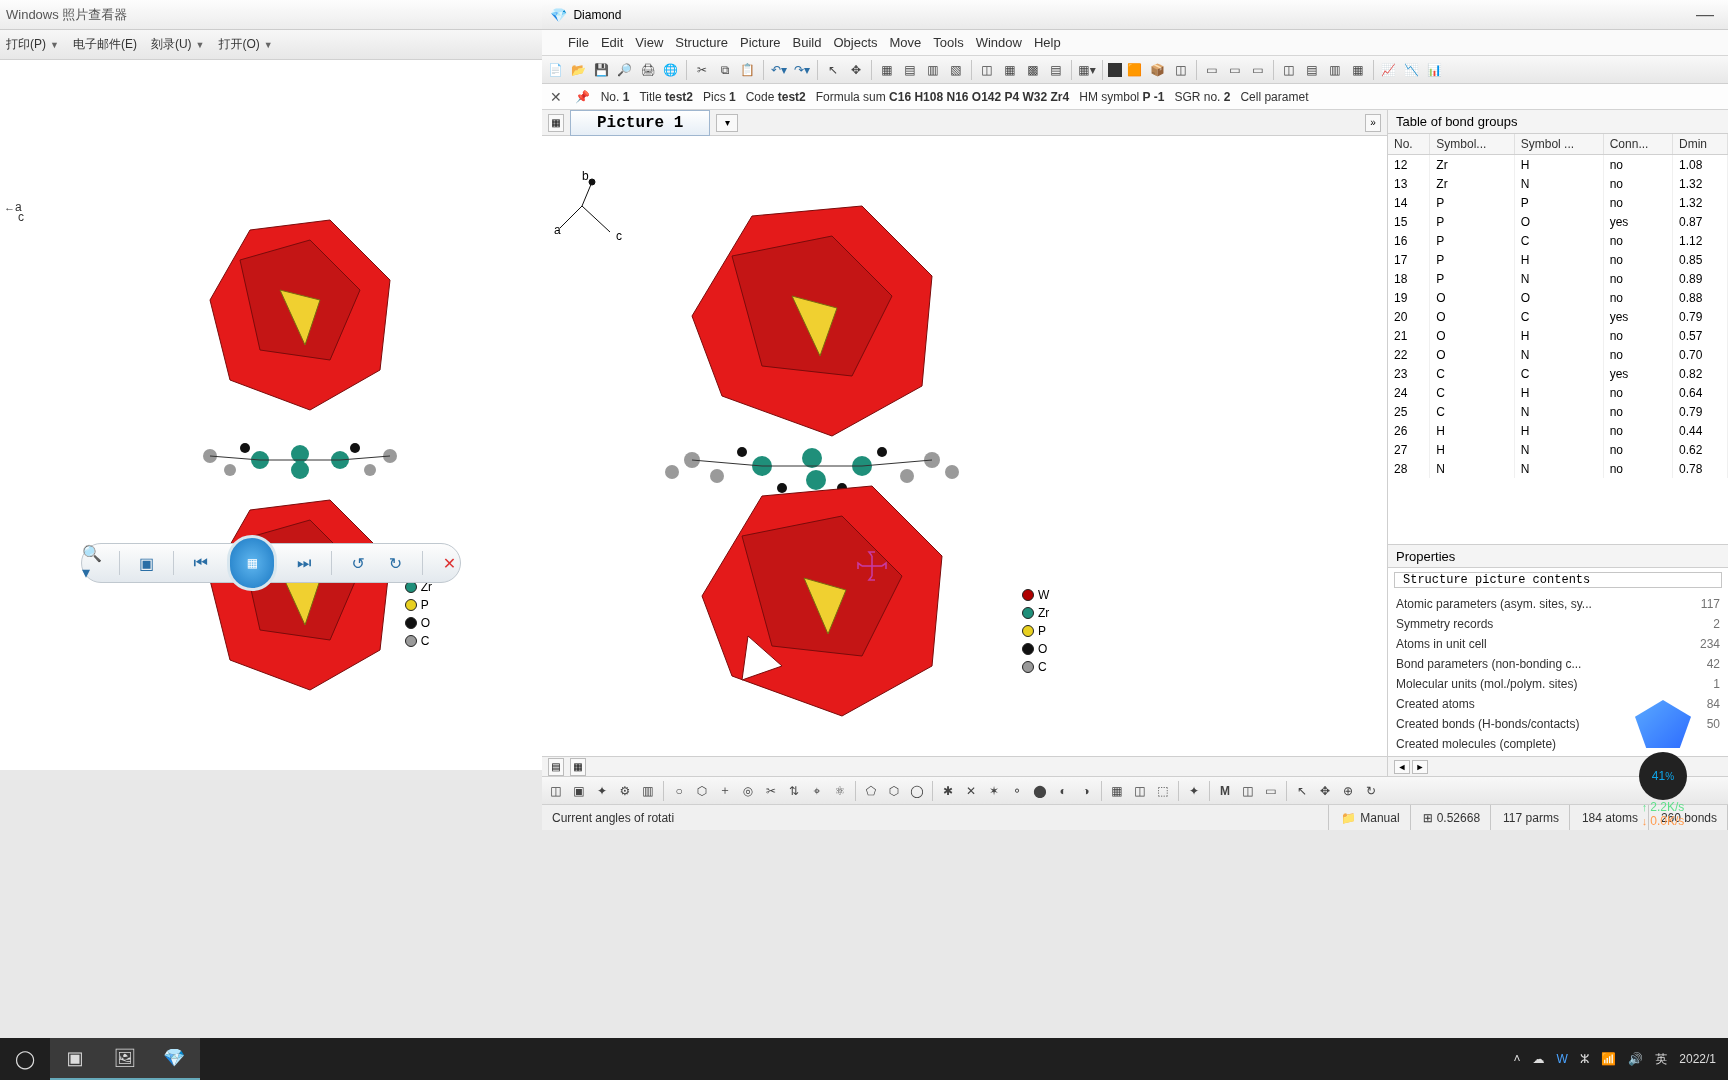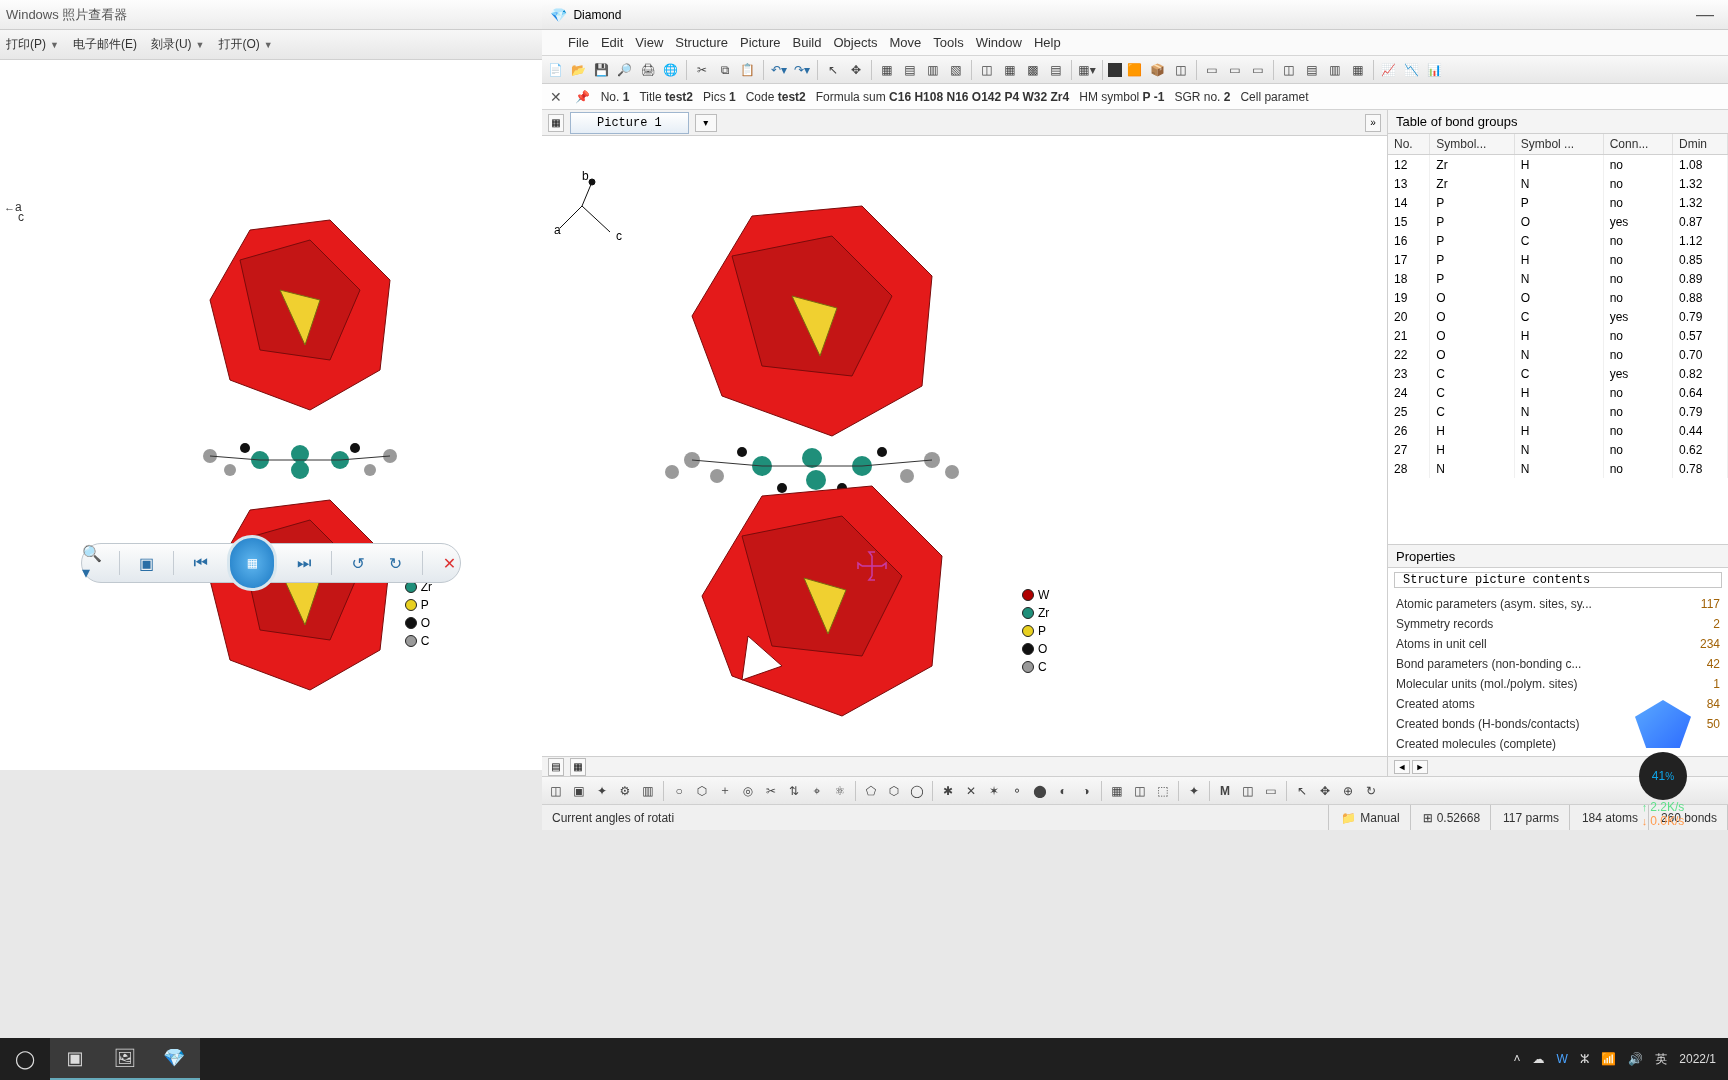--- a/index.html
+++ b/index.html
@@ -32,37 +32,37 @@
 .dm-menu-item { font-size:13px; color:#333;}
 #dm-toolbar { height:28px; display:flex; align-items:center; gap:3px; padding:0 4px; background:linear-gradient(#f8f8f8,#e8e8e8); border-bottom:1px solid #cfcfcf; overflow:hidden;}
 .tb { width:20px; height:20px; border:1px solid transparent; display:inline-flex; align-items:center; justify-content:center; font-size:12px; color:#444;}
 .tb-sep { width:1px; height:20px; background:#c6c6c6; margin:0 2px;}
 #dm-infobar { height:26px; display:flex; align-items:center; gap:10px; padding:0 8px; background:#fdfdfd; border-bottom:1px solid #d3d3d3; font-size:13px; color:#333; white-space:nowrap; overflow:hidden;}
 #dm-infobar .bold{font-weight:600;}
 #dm-infobar .x { font-size:14px; color:#555; padding-right:4px;}
 #dm-body { flex:1; display:flex; overflow:hidden;}
 #dm-left { flex:1; display:flex; flex-direction:column; border-right:1px solid #cfcfcf;}
 #dm-tabs { height:26px; display:flex; align-items:center; background:#f2f2f2; border-bottom:1px solid #cfcfcf; padding:0 6px; gap:6px;}
-.dm-tab { padding:3px 26px; border:1px solid #9fb6cf; background:linear-gradient(#fff,#e6eef6); font-family:"Courier New",monospace; font-size:12px;}
+.dm-tab { padding:3px 26px; border:1px solid #9fb6cf; background:linear-gradient(#fff,#e6eef6); font-family:"Courier New",monospace; font-size:16px;font-weight:bold;}
 .tab-tool { width:22px; height:18px; border:1px solid #bcbcbc; background:#f9f9f9; display:flex; align-items:center; justify-content:center; font-size:10px;}
 .tab-tool.sq{width:16px;}
 #dm-canvas { flex:1; background:#fff; position:relative;}
 #dm-thumb { height:20px; border-top:1px solid #cfcfcf; background:#f3f3f3; display:flex; align-items:center; gap:6px; padding:0 6px;}
 #dm-right { width:340px; display:flex; flex-direction:column;}
 #bond-title { height:24px; line-height:24px; padding-left:8px; font-size:13px; background:#f4f4f4; border-bottom:1px solid #cfcfcf;}
 #bond-table { flex:1; overflow:hidden;}
 #bond-table table { width:100%; border-collapse:collapse; font-size:12px;}
 #bond-table th { text-align:left; padding:3px 6px; background:#f6f6f6; border-bottom:1px solid #d0d0d0; border-right:1px solid #e0e0e0; font-weight:400; color:#333;}
 #bond-table td { padding:2.5px 6px; border-right:1px solid #f0f0f0;}
 #props-title { height:24px; line-height:24px; padding-left:8px; font-size:13px; background:#f4f4f4; border-top:1px solid #cfcfcf; border-bottom:1px solid #cfcfcf;}
 #props-sub { padding:0 8px; border:1px solid #c6c6c6; margin:4px 6px; font-family:"Courier New",monospace; font-size:12px; background:#fff;}
 #props-list { padding:2px 0;}
 #props-list .prow{ display:flex; padding:3px 8px; font-size:12px;}
 #props-list .pk{flex:1; color:#333;}
-#props-list .pv{color:#a16207;}
+#props-list .pv{color:#737373;}
 #dm-nav { height:20px; border-top:1px solid #cfcfcf; background:#f3f3f3; display:flex; align-items:center; justify-content:flex-start; gap:2px; padding:0 6px;}
 .navbtn{width:16px;height:14px;border:1px solid #bcbcbc;background:#fafafa;font-size:9px;display:flex;align-items:center;justify-content:center;}
 
 #dm-toolbar2 { height:28px; display:flex; align-items:center; gap:3px; padding:0 4px; background:linear-gradient(#f8f8f8,#e8e8e8); border-top:1px solid #cfcfcf; overflow:hidden;}
 #dm-status { height:26px; display:flex; align-items:center; gap:2px; background:#f0f0f0; border-top:1px solid #cfcfcf; font-size:12px; color:#333;text-align:right;}
 .st-cell{padding:0 10px; border-right:1px solid #c7c7c7; height:100%; display:flex; align-items:center; gap:4px;}
 .st-flex{flex:1;}
 
 
 #taskbar { position:absolute; left:0; right:0; bottom:0; height:42px; background:#1f1f1f; display:flex; align-items:stretch;}

